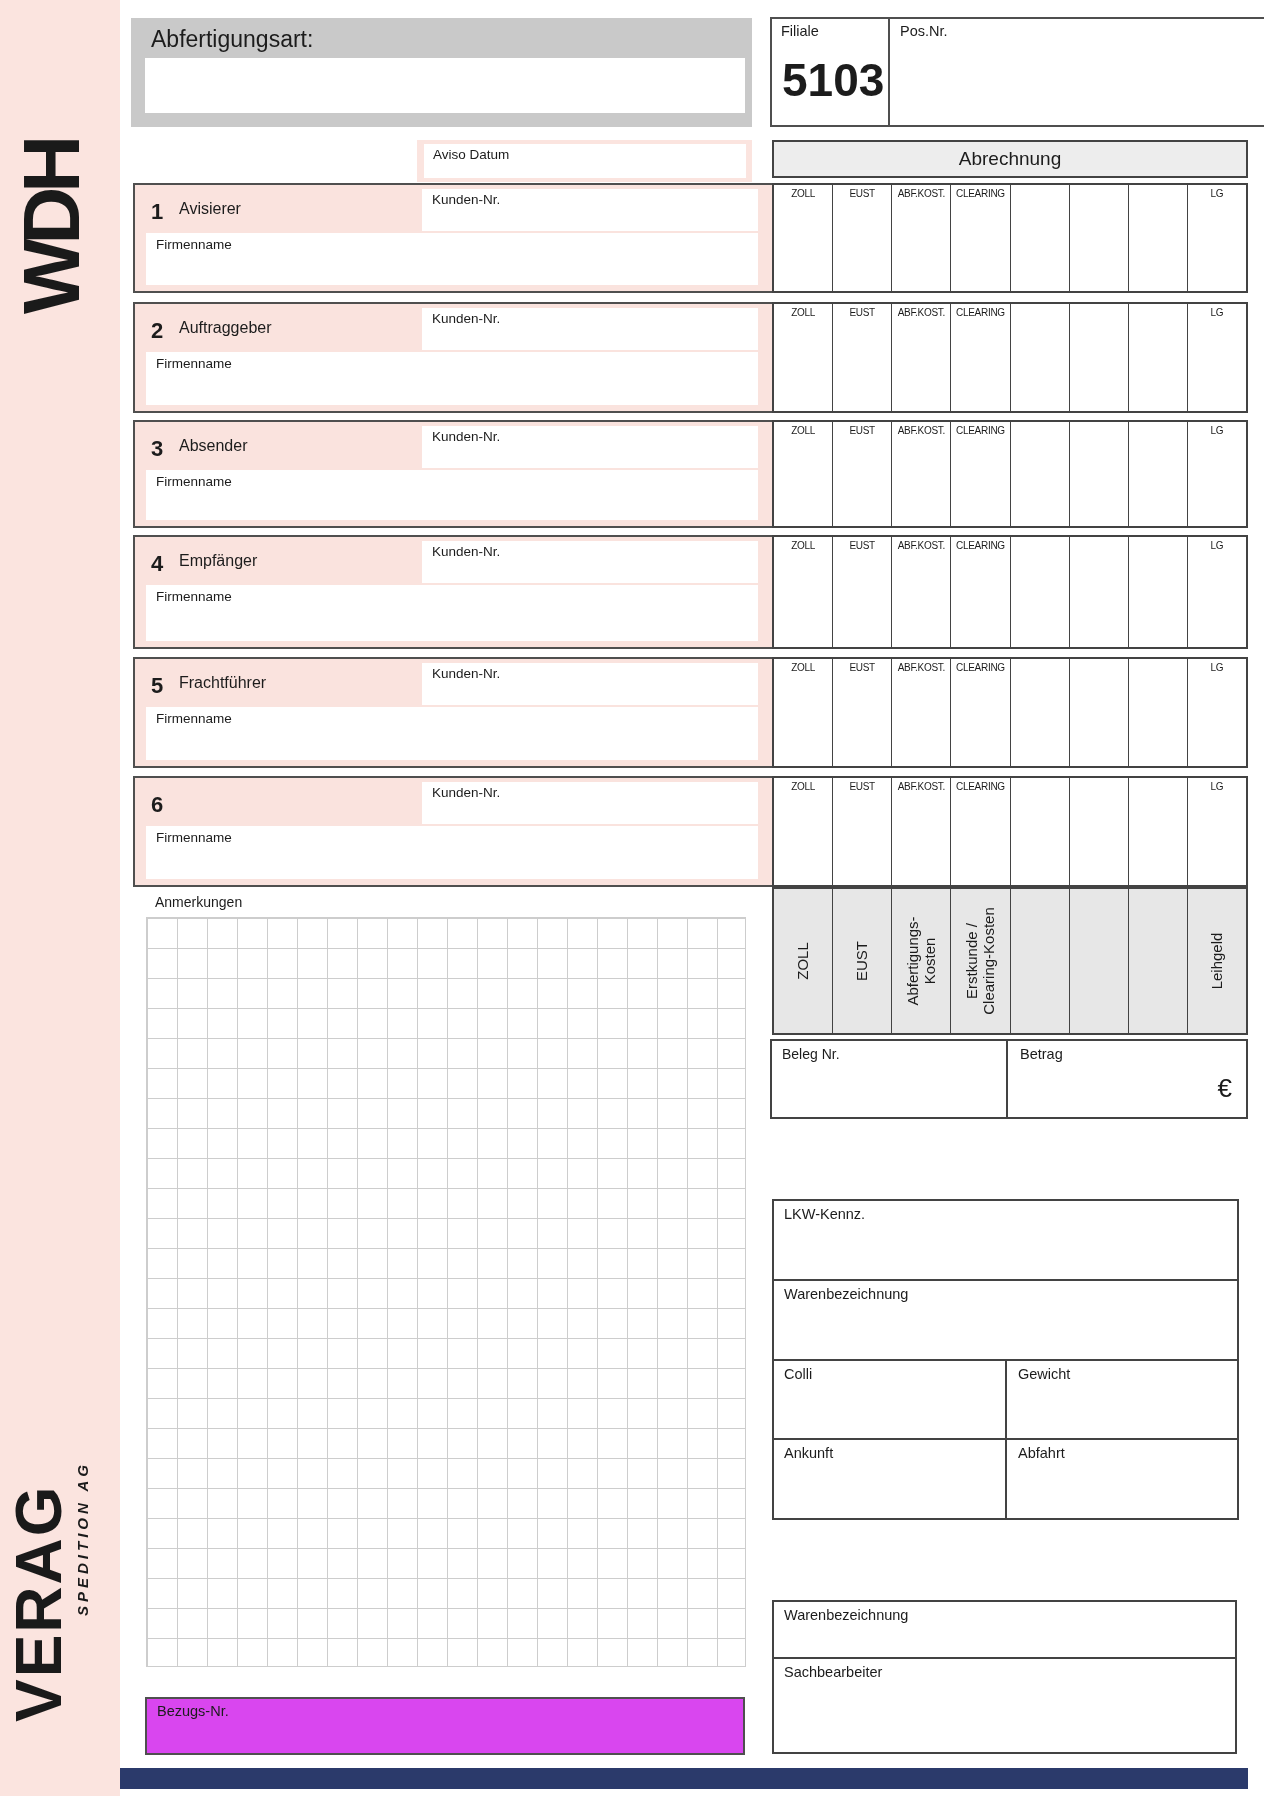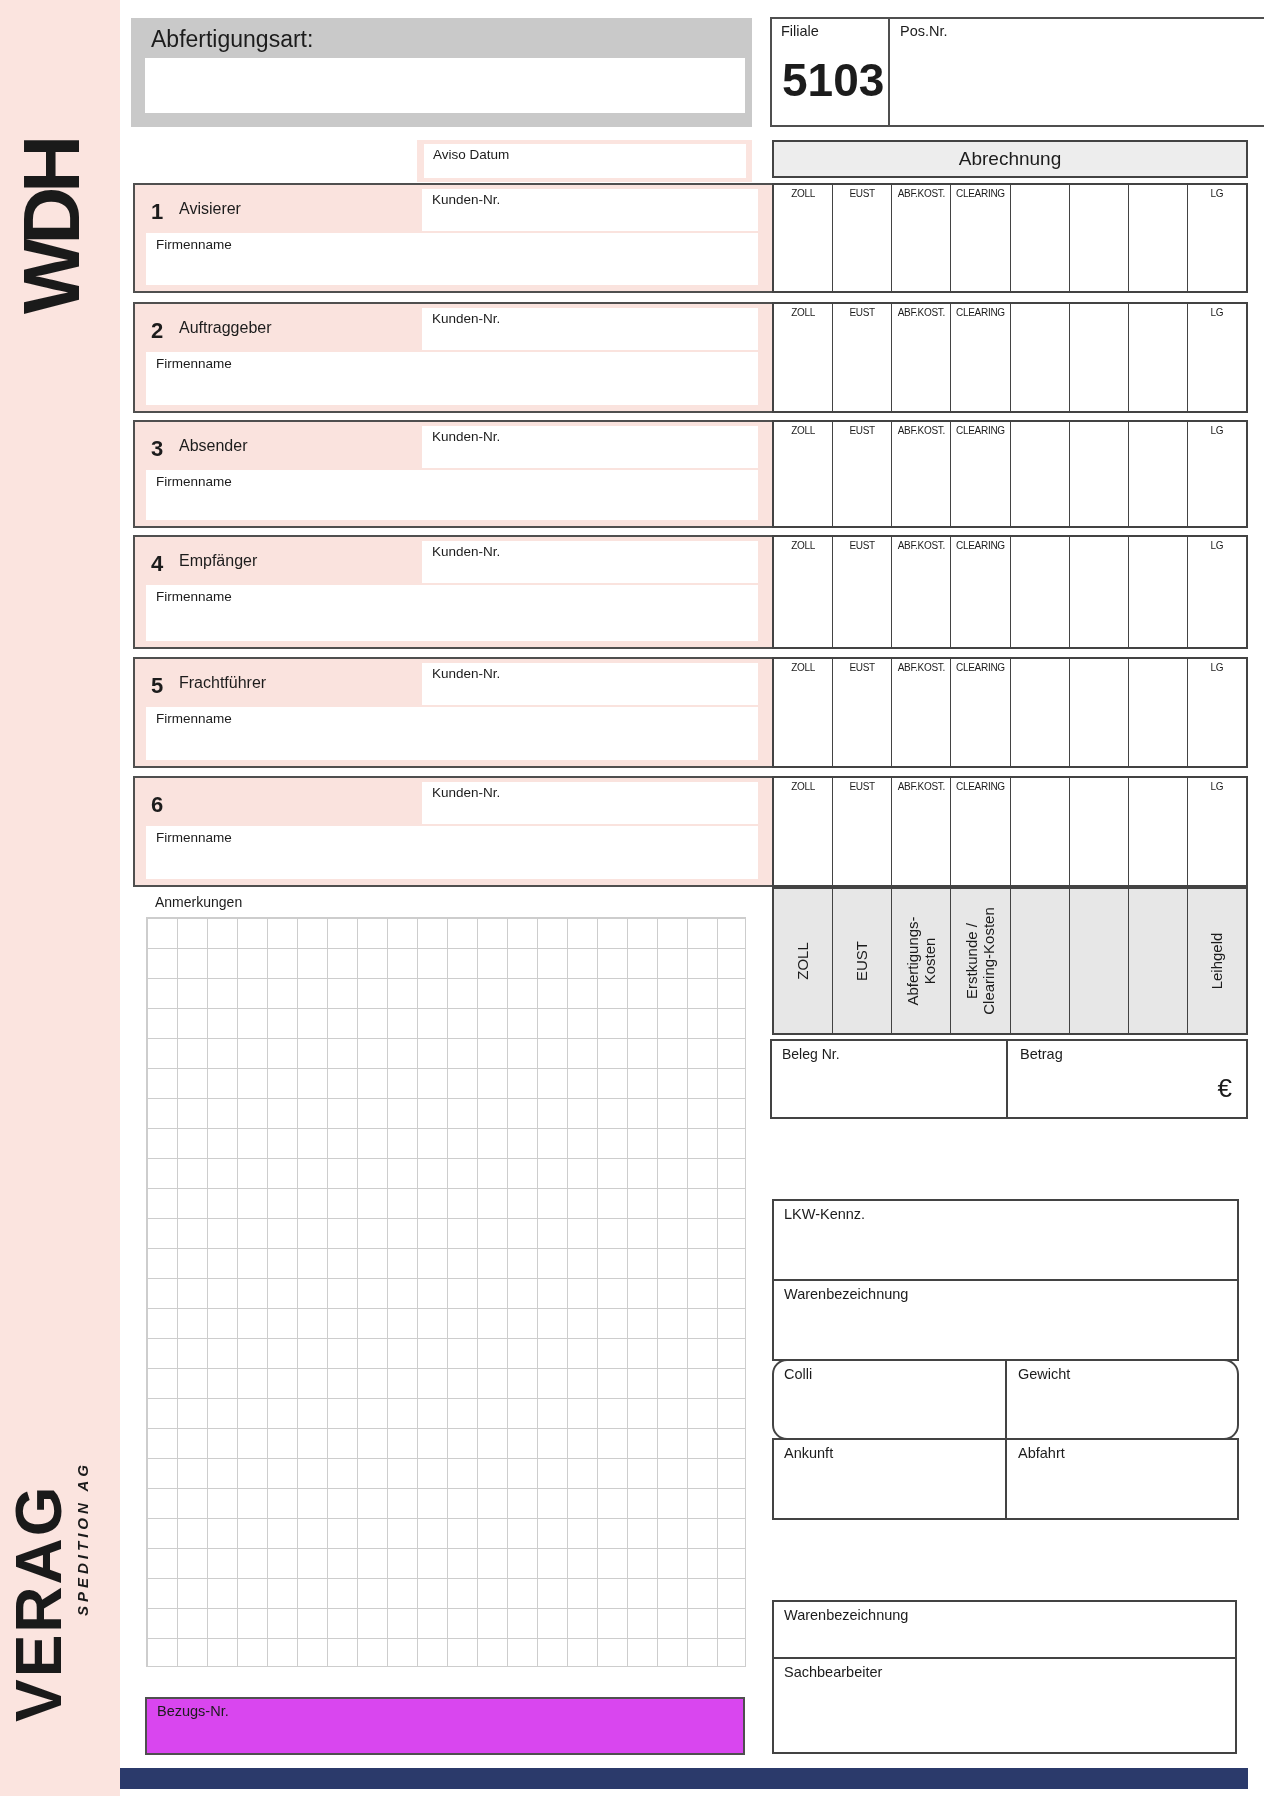--- a/index.html
+++ b/index.html
@@ -284,21 +284,21 @@
 
   <div class="anm-label">Anmerkungen</div>
   <div class="anm-grid"></div>
 
   <div class="fieldbox" style="top:1199px;height:82px;">
     <div class="small-label">LKW-Kennz.</div>
   </div>
   <div class="fieldbox" style="top:1279px;height:82px;">
     <div class="small-label">Warenbezeichnung</div>
   </div>
-  <div class="fieldbox" style="top:1359px;height:81px;border-radius:15px;">
+  <div class="fieldbox" style="top:1359px;height:81px;">
     <div class="half-divider"></div>
     <div class="half-label left">Colli</div>
     <div style="position:absolute;left:0;top:0;width:231px;bottom:0;"></div>
     <div class="half-label right">Gewicht</div>
     <div style="position:absolute;left:233px;top:0;right:0;bottom:0;"></div>
   </div>
   <div class="fieldbox" style="top:1438px;height:82px;">
     <div class="half-divider"></div>
     <div class="half-label left">Ankunft</div>
     <div style="position:absolute;left:0;top:0;width:231px;bottom:0;"></div>

